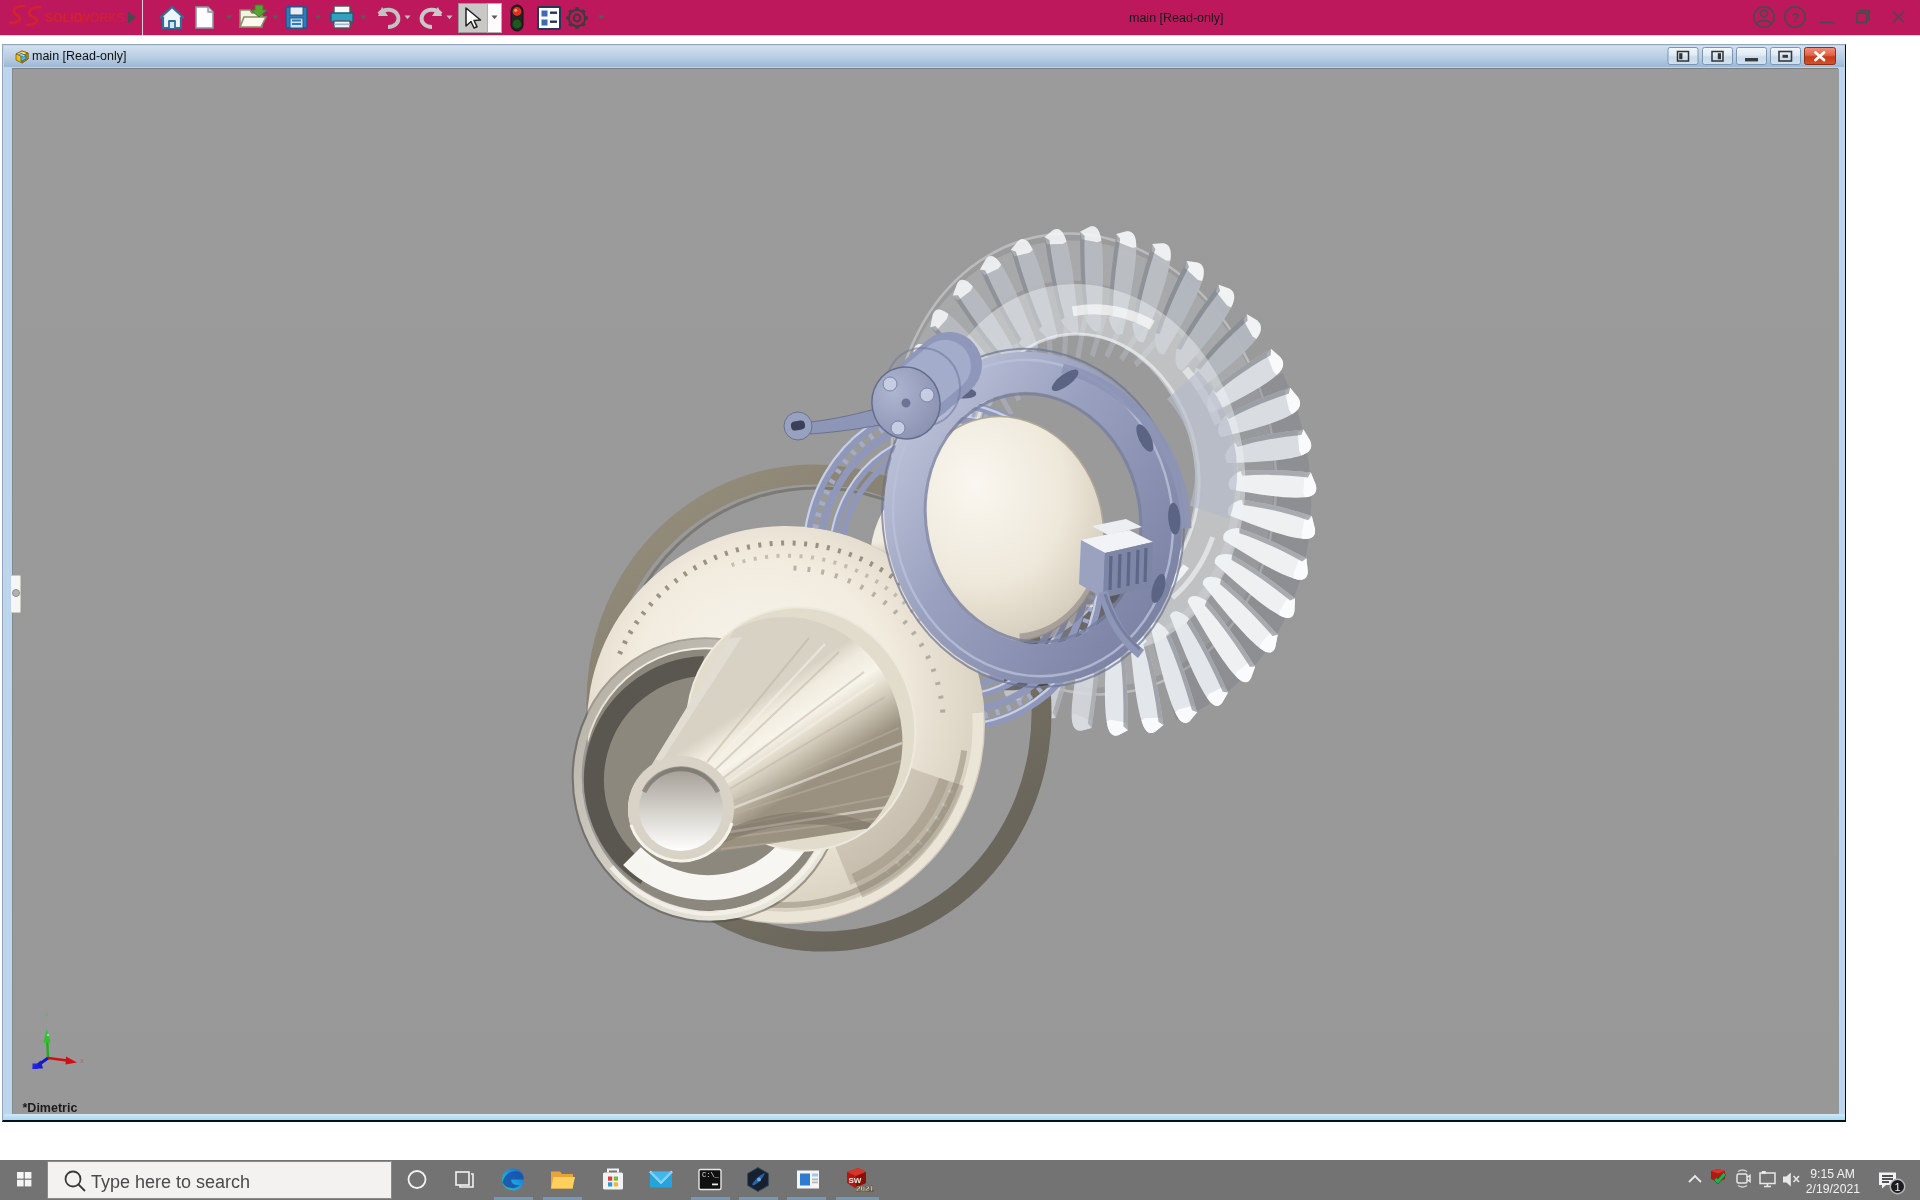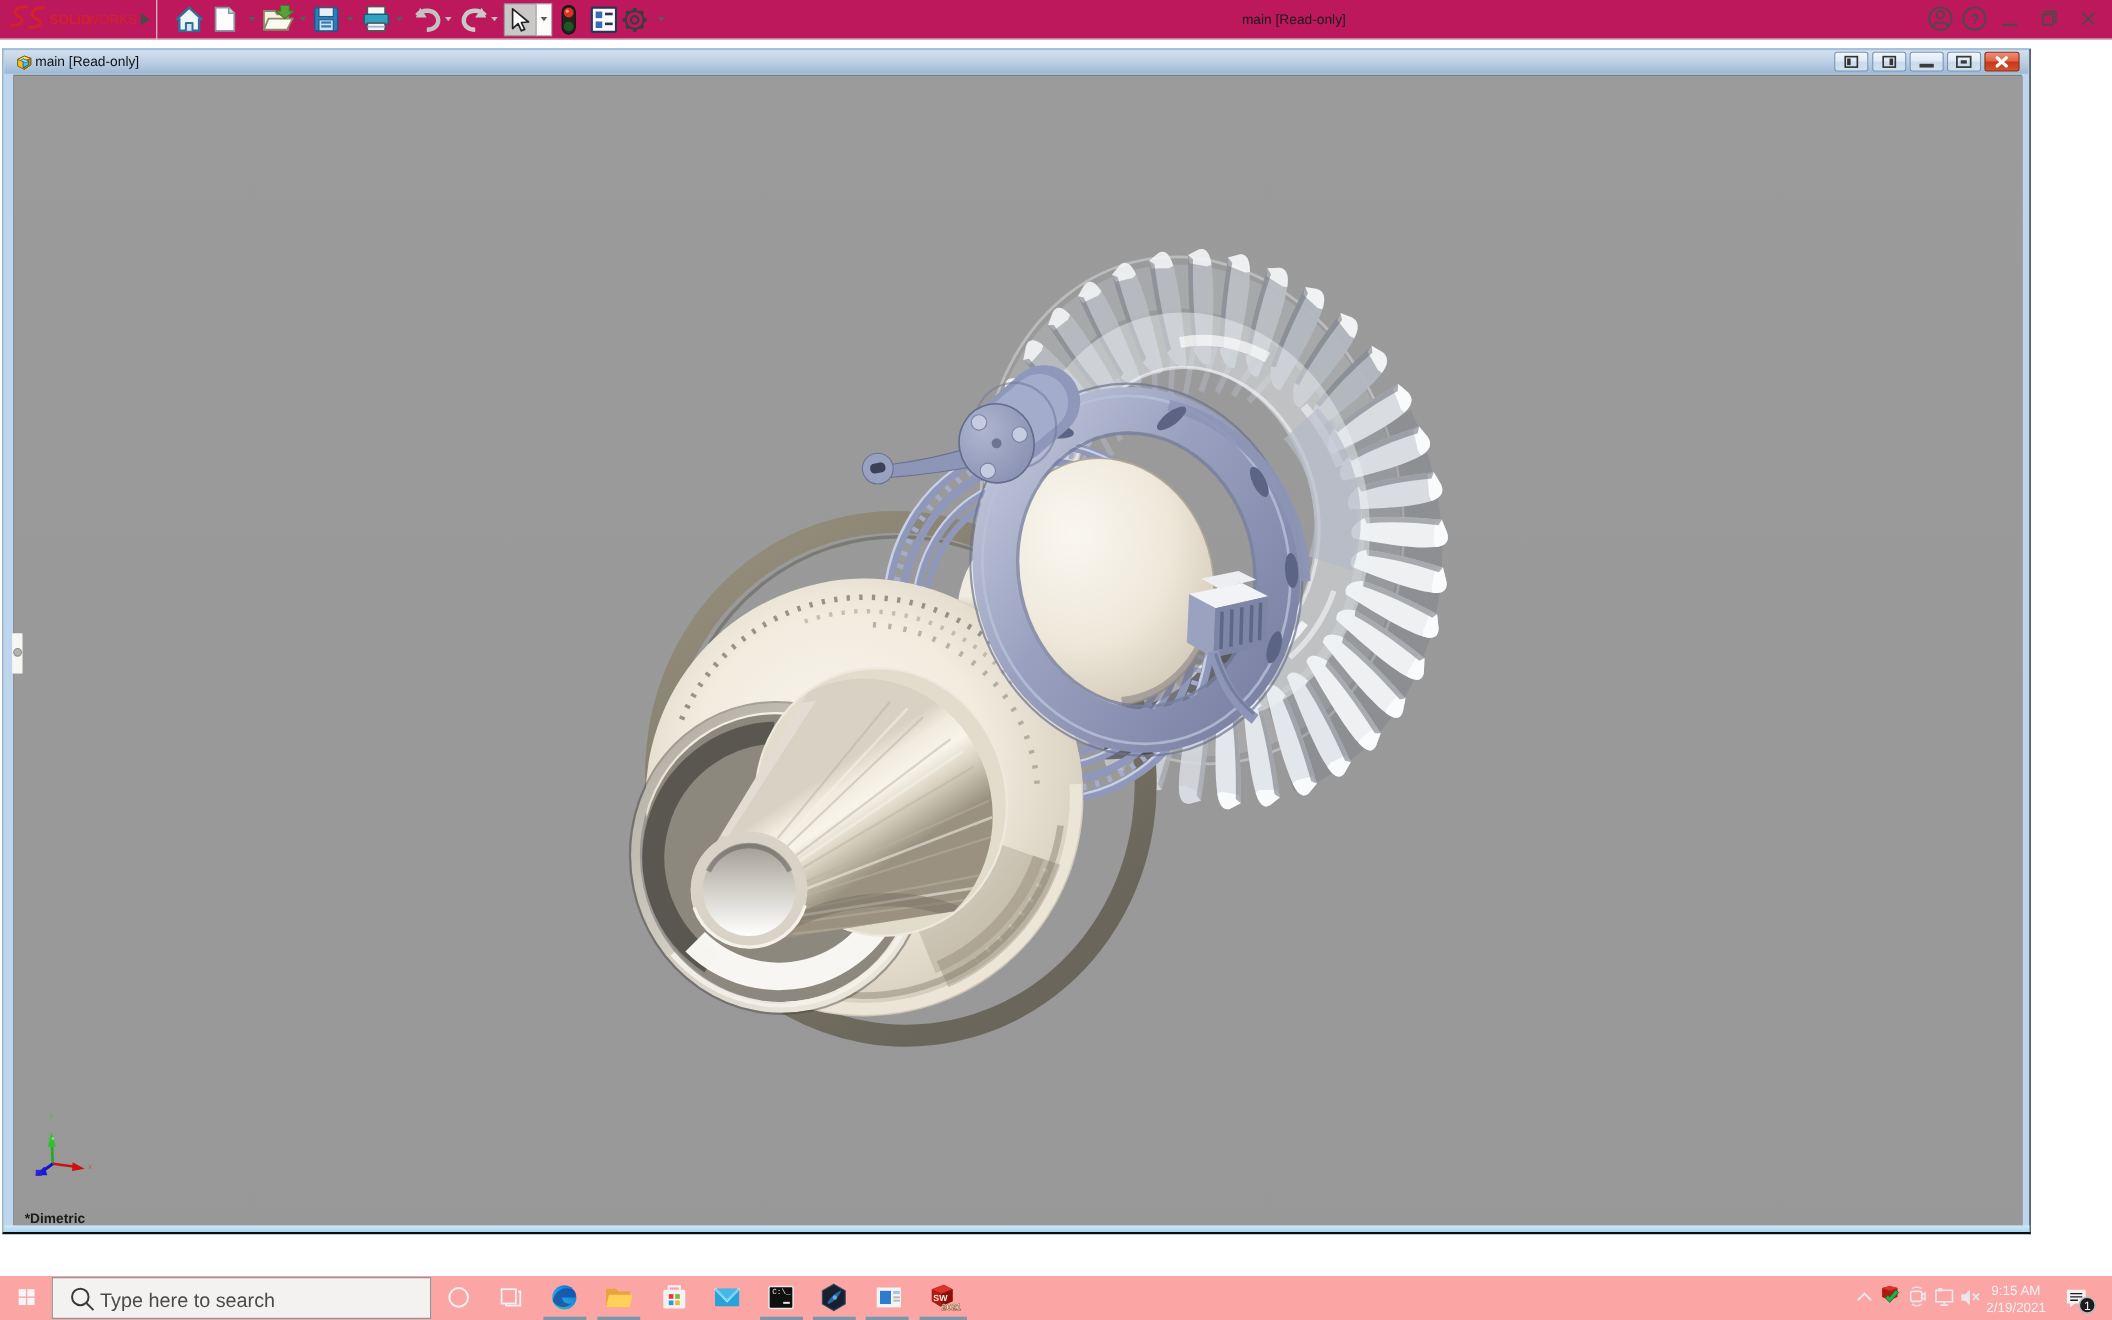--- a/index.html
+++ b/index.html
@@ -10,21 +10,21 @@
   #sep1 { position:absolute; left:142px; top:0; width:1px; height:36px; background:#d8d6d4; }
   #apptitle { position:absolute; left:1129px; top:0; height:36px;
     line-height:36px; font-size:12.5px; color:#1a1a1a; }
   #docwin { position:absolute; left:2px; top:44px; width:1844px; height:1078px;
     background:#bdd6ee; border:1px solid #8fa8c0; border-bottom:2px solid #0a0f14; border-right:1px solid #0a0f14;}
   #doctitle { position:absolute; left:1px; top:1px; width:1840px; height:21px;
     background:linear-gradient(#d3e0ef,#b5cbe2 60%,#9db8d4); font-size:12.5px; color:#111;
     line-height:21px; }
   #viewport { position:absolute; left:9px; top:23px; width:1826px; height:1046px;
     background:#9a9a9a; border-top:1px solid #7d7d7d; border-left:1px solid #8a8a8a;}
-  #taskbar { position:absolute; left:0; top:1160px; width:1920px; height:40px; background:#fca5a5; }
+  #taskbar { position:absolute; left:0; top:1160px; width:1920px; height:40px; background:#737373; }
   #searchbox { position:absolute; left:47px; top:1161px; width:345px; height:38px;
     background:#f3f2f1; border:1px solid #8a8a8a; }
   #searchbox span { position:absolute; left:43px; top:10px; font-size:18px; color:#4a4a4a; }
 </style>
 </head>
 <body>
 <div id="topbar">
 <svg width="1920" height="36" viewBox="0 0 1920 36">
 
   <g fill="none" stroke="#d2232a" stroke-width="2.6" stroke-linecap="round">

